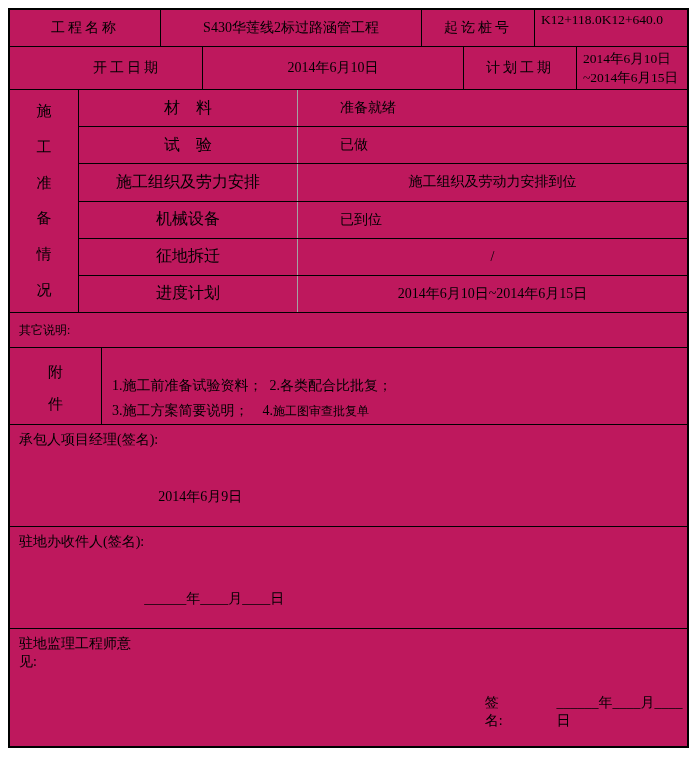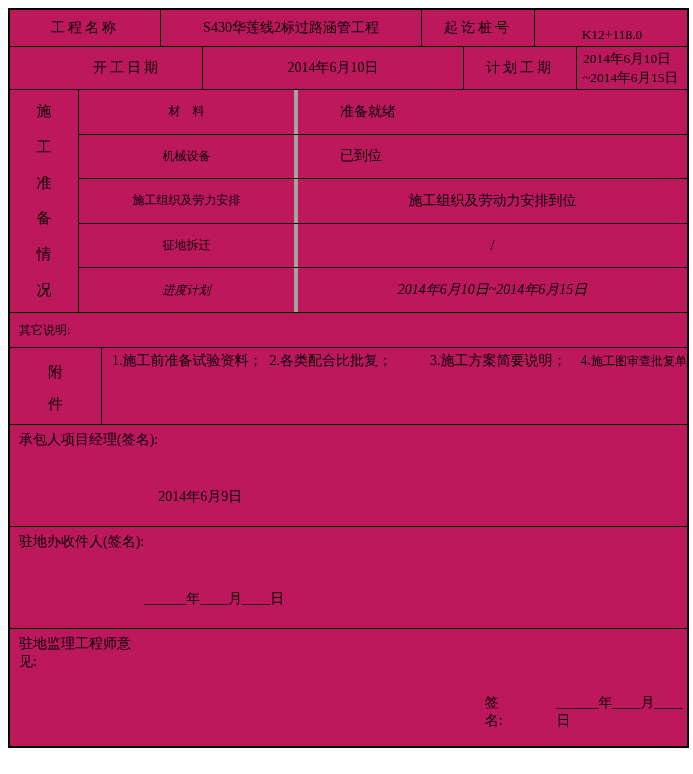--- a/index.html
+++ b/index.html
@@ -36,26 +36,25 @@
     overflow: hidden;
   }
   .cell:last-child { border-right: none; }
   .cw1 { width: 151px; }
   .cw2 { width: 261px; }
   .cw3 { width: 113px; }
   .cw4 { flex: 1; }
   .lsp { letter-spacing: 3px; }
   .cell.leftalign {
     justify-content: flex-start;
-    align-items: center;
-    flex-direction: column;
+    align-items: flex-start;
+    flex-direction: row;
     padding: 1px 4px 0 6px;
     line-height: 18px;
     font-size: 13.5px;
-    margin-top: 15px;
   }
   .cell.wrapdate {
     display: block;
     padding: 2px 4px 0 6px;
     line-height: 19px;
     font-size: 13.5px;
   }
 
   
   .band-b { display: flex; height: 223px; }
@@ -64,28 +63,28 @@
     border-right: 1px solid #000;
     display: flex;
     flex-direction: column;
     justify-content: space-around;
     align-items: center;
     font-size: 15px;
     padding: 4px 0;
   }
   .prep-rows { flex: 1; display: flex; flex-direction: column; }
   .prow { display: flex; flex: 1; border-bottom: 1px solid #000; }
-  .prow:last-child { border-bottom: none; font-style: italic; }
+  .prow:last-child { border-bottom: none; }
   .plabel {
     width: 219px;
-    border-right: 4px solid #a3a3a3;
+    border-right: 1px solid #a3a3a3;
     display: flex;
     align-items: center;
     justify-content: center;
-    font-size: 12px;
+    font-size: 16px;
     white-space: pre-wrap;
   }
   .pvalue { flex: 1; display: flex; align-items: center; font-size: 14px; }
   .pvalue.vleft { padding-left: 42px; }
   .pvalue.vcenter { justify-content: center; }
 
   
   .band-c {
     height: 35px;
     display: flex;
@@ -102,22 +101,22 @@
     display: flex;
     flex-direction: column;
     justify-content: space-around;
     align-items: center;
     font-size: 15px;
     padding: 8px 0 4px 0;
   }
   .attach-content {
     flex: 1;
     display: flex;
-    flex-direction: row;
-    justify-content: space-between;
+    flex-direction: column;
+    justify-content: flex-end;
     padding-left: 10px;
     font-size: 14px;
     line-height: 25px;
     white-space: pre-wrap;
   }
   .small-note { font-size: 12px; }
 
   
   .sigband { display: flex; flex-direction: row; }
   .band-e { height: 102px; }
@@ -173,26 +172,30 @@
       <span>备</span>
       <span>情</span>
       <span>况</span>
     </div>
     <div class="prep-rows">
       <div class="prow">
         <div class="plabel">材　料</div>
         <div class="pvalue vleft">准备就绪</div>
       </div>
       <div class="prow">
+        <div class="plabel">试　验</div>
+        <div class="pvalue vleft">已做</div>
+      </div>
+      <div class="prow">
+        <div class="plabel">施工组织及劳力安排</div>
+        <div class="pvalue vcenter">施工组织及劳动力安排到位</div>
+      </div>
+      <div class="prow">
         <div class="plabel">机械设备</div>
         <div class="pvalue vleft">已到位</div>
-      </div>
-      <div class="prow">
-        <div class="plabel">施工组织及劳力安排</div>
-        <div class="pvalue vcenter">施工组织及劳动力安排到位</div>
       </div>
       <div class="prow">
         <div class="plabel">征地拆迁</div>
         <div class="pvalue vcenter">/</div>
       </div>
       <div class="prow">
         <div class="plabel">进度计划</div>
         <div class="pvalue vcenter">2014年6月10日~2014年6月15日</div>
       </div>
     </div>

